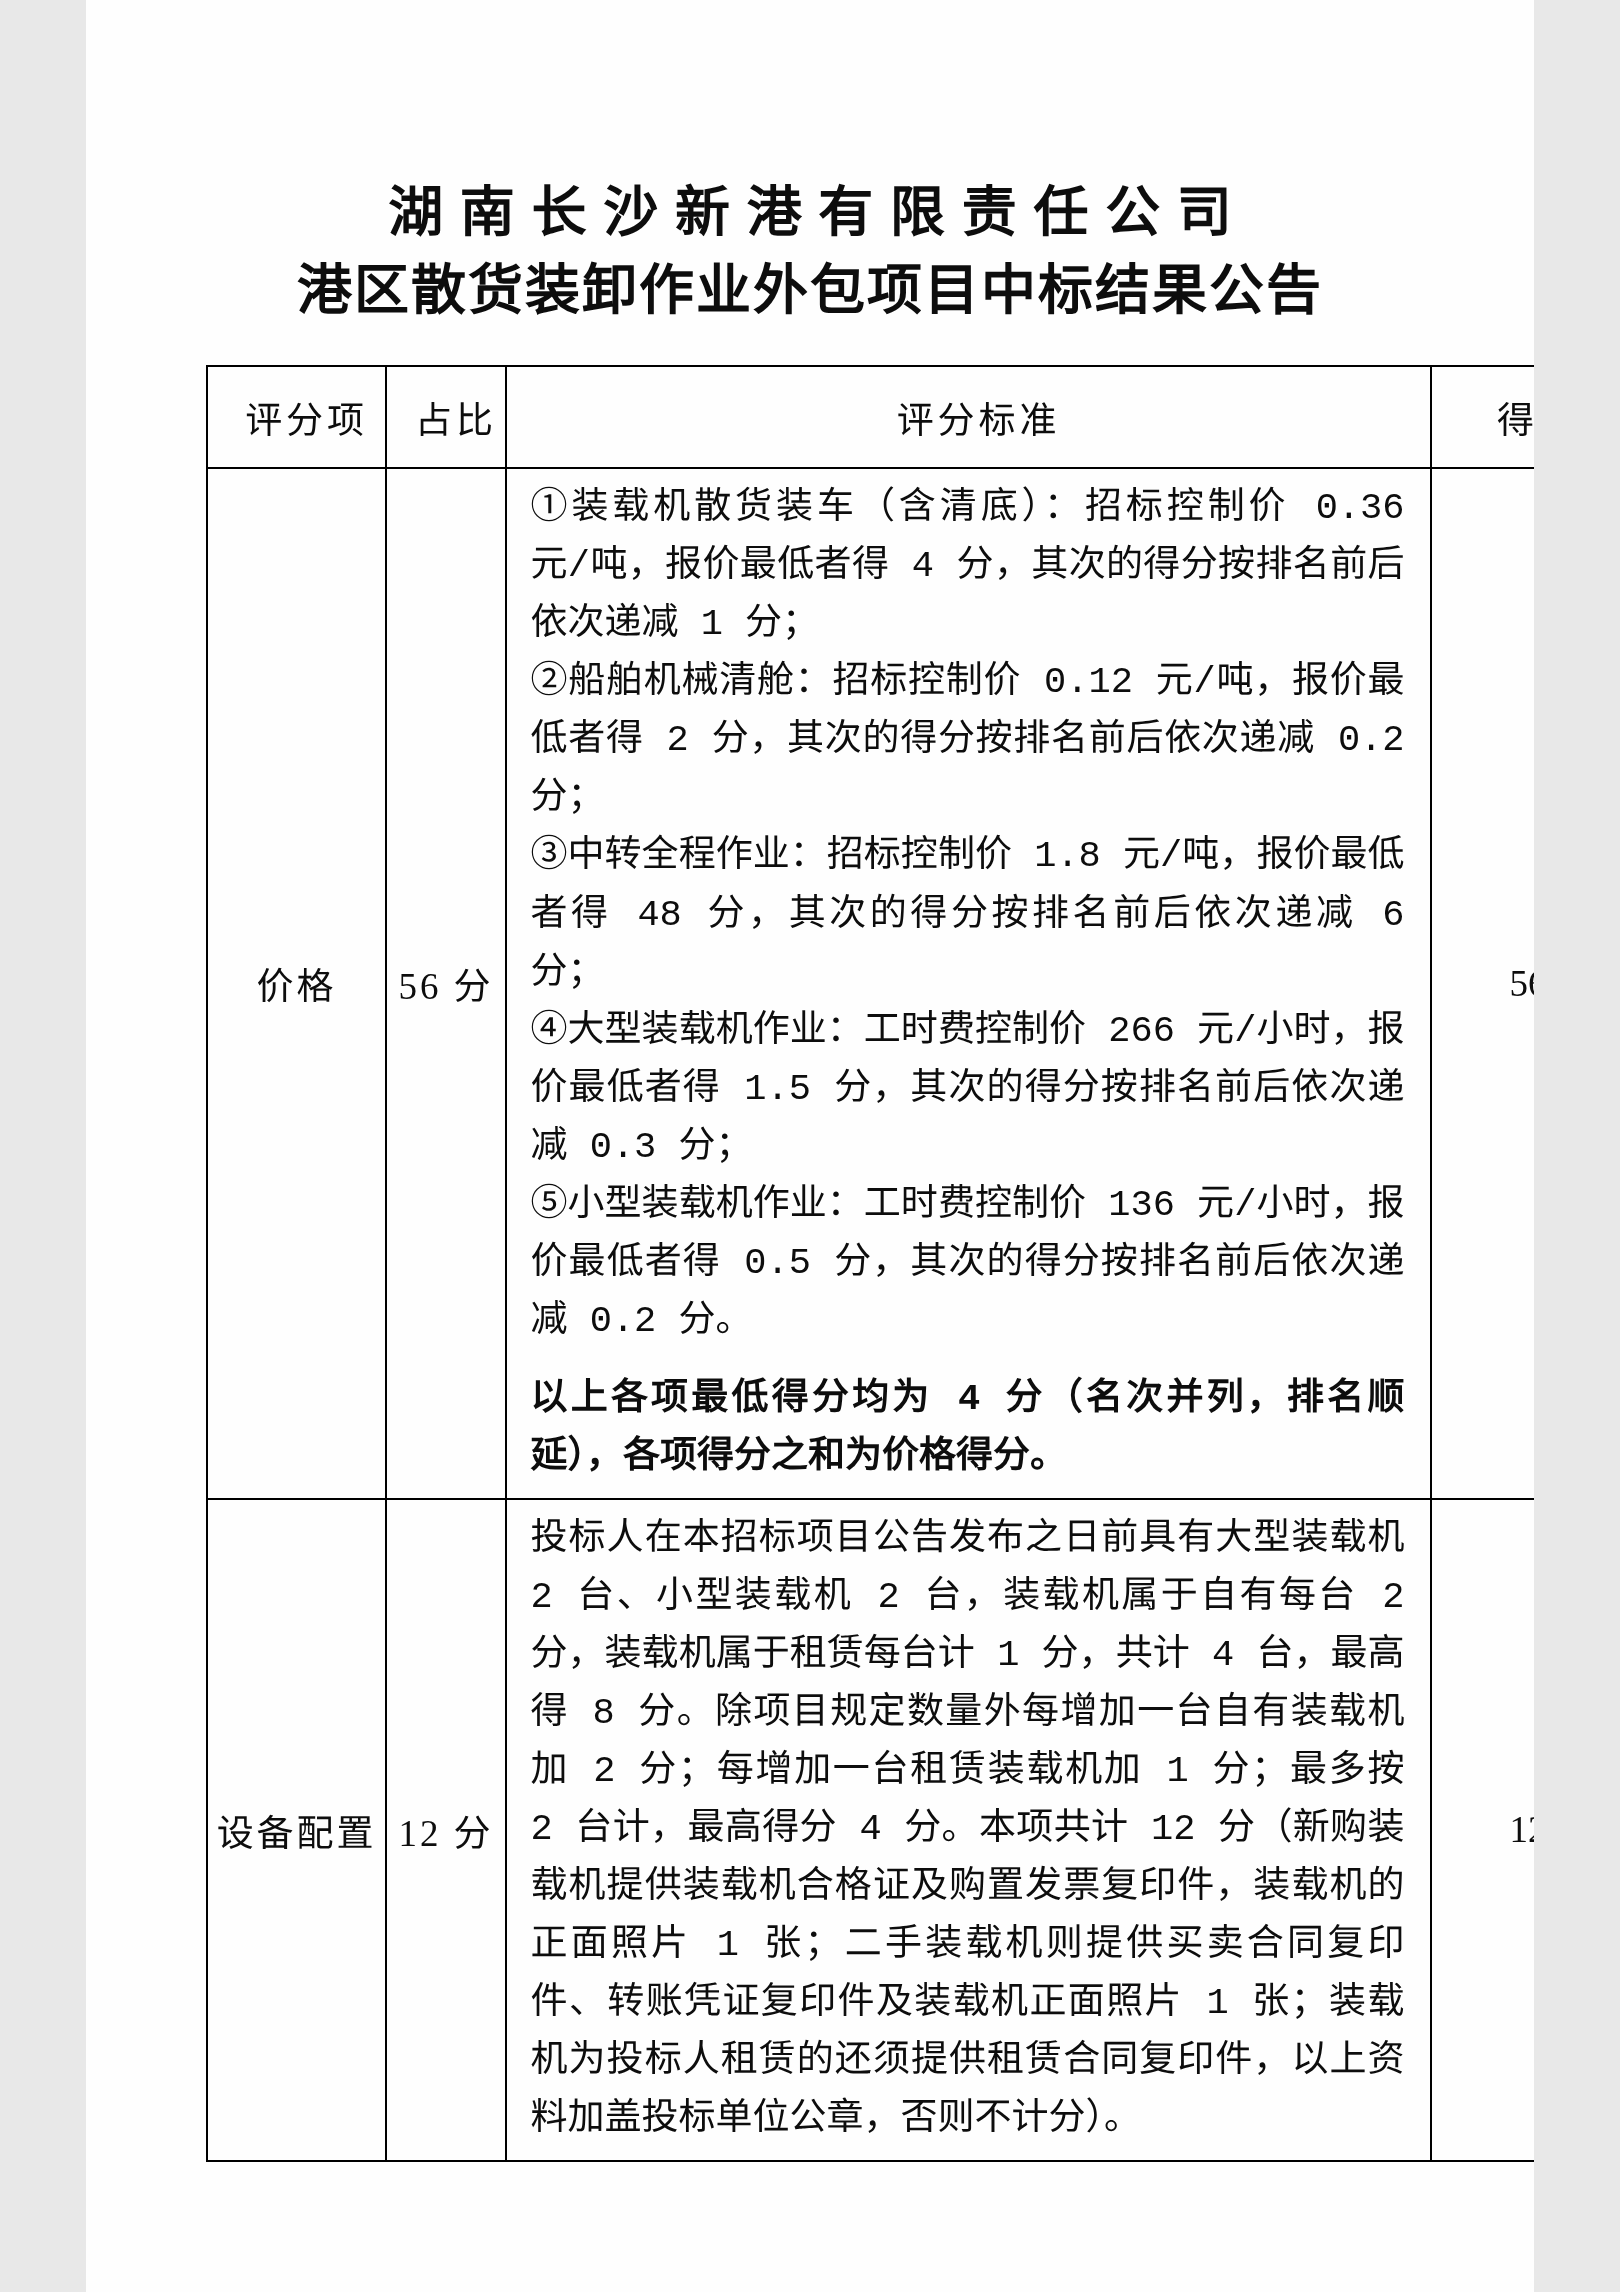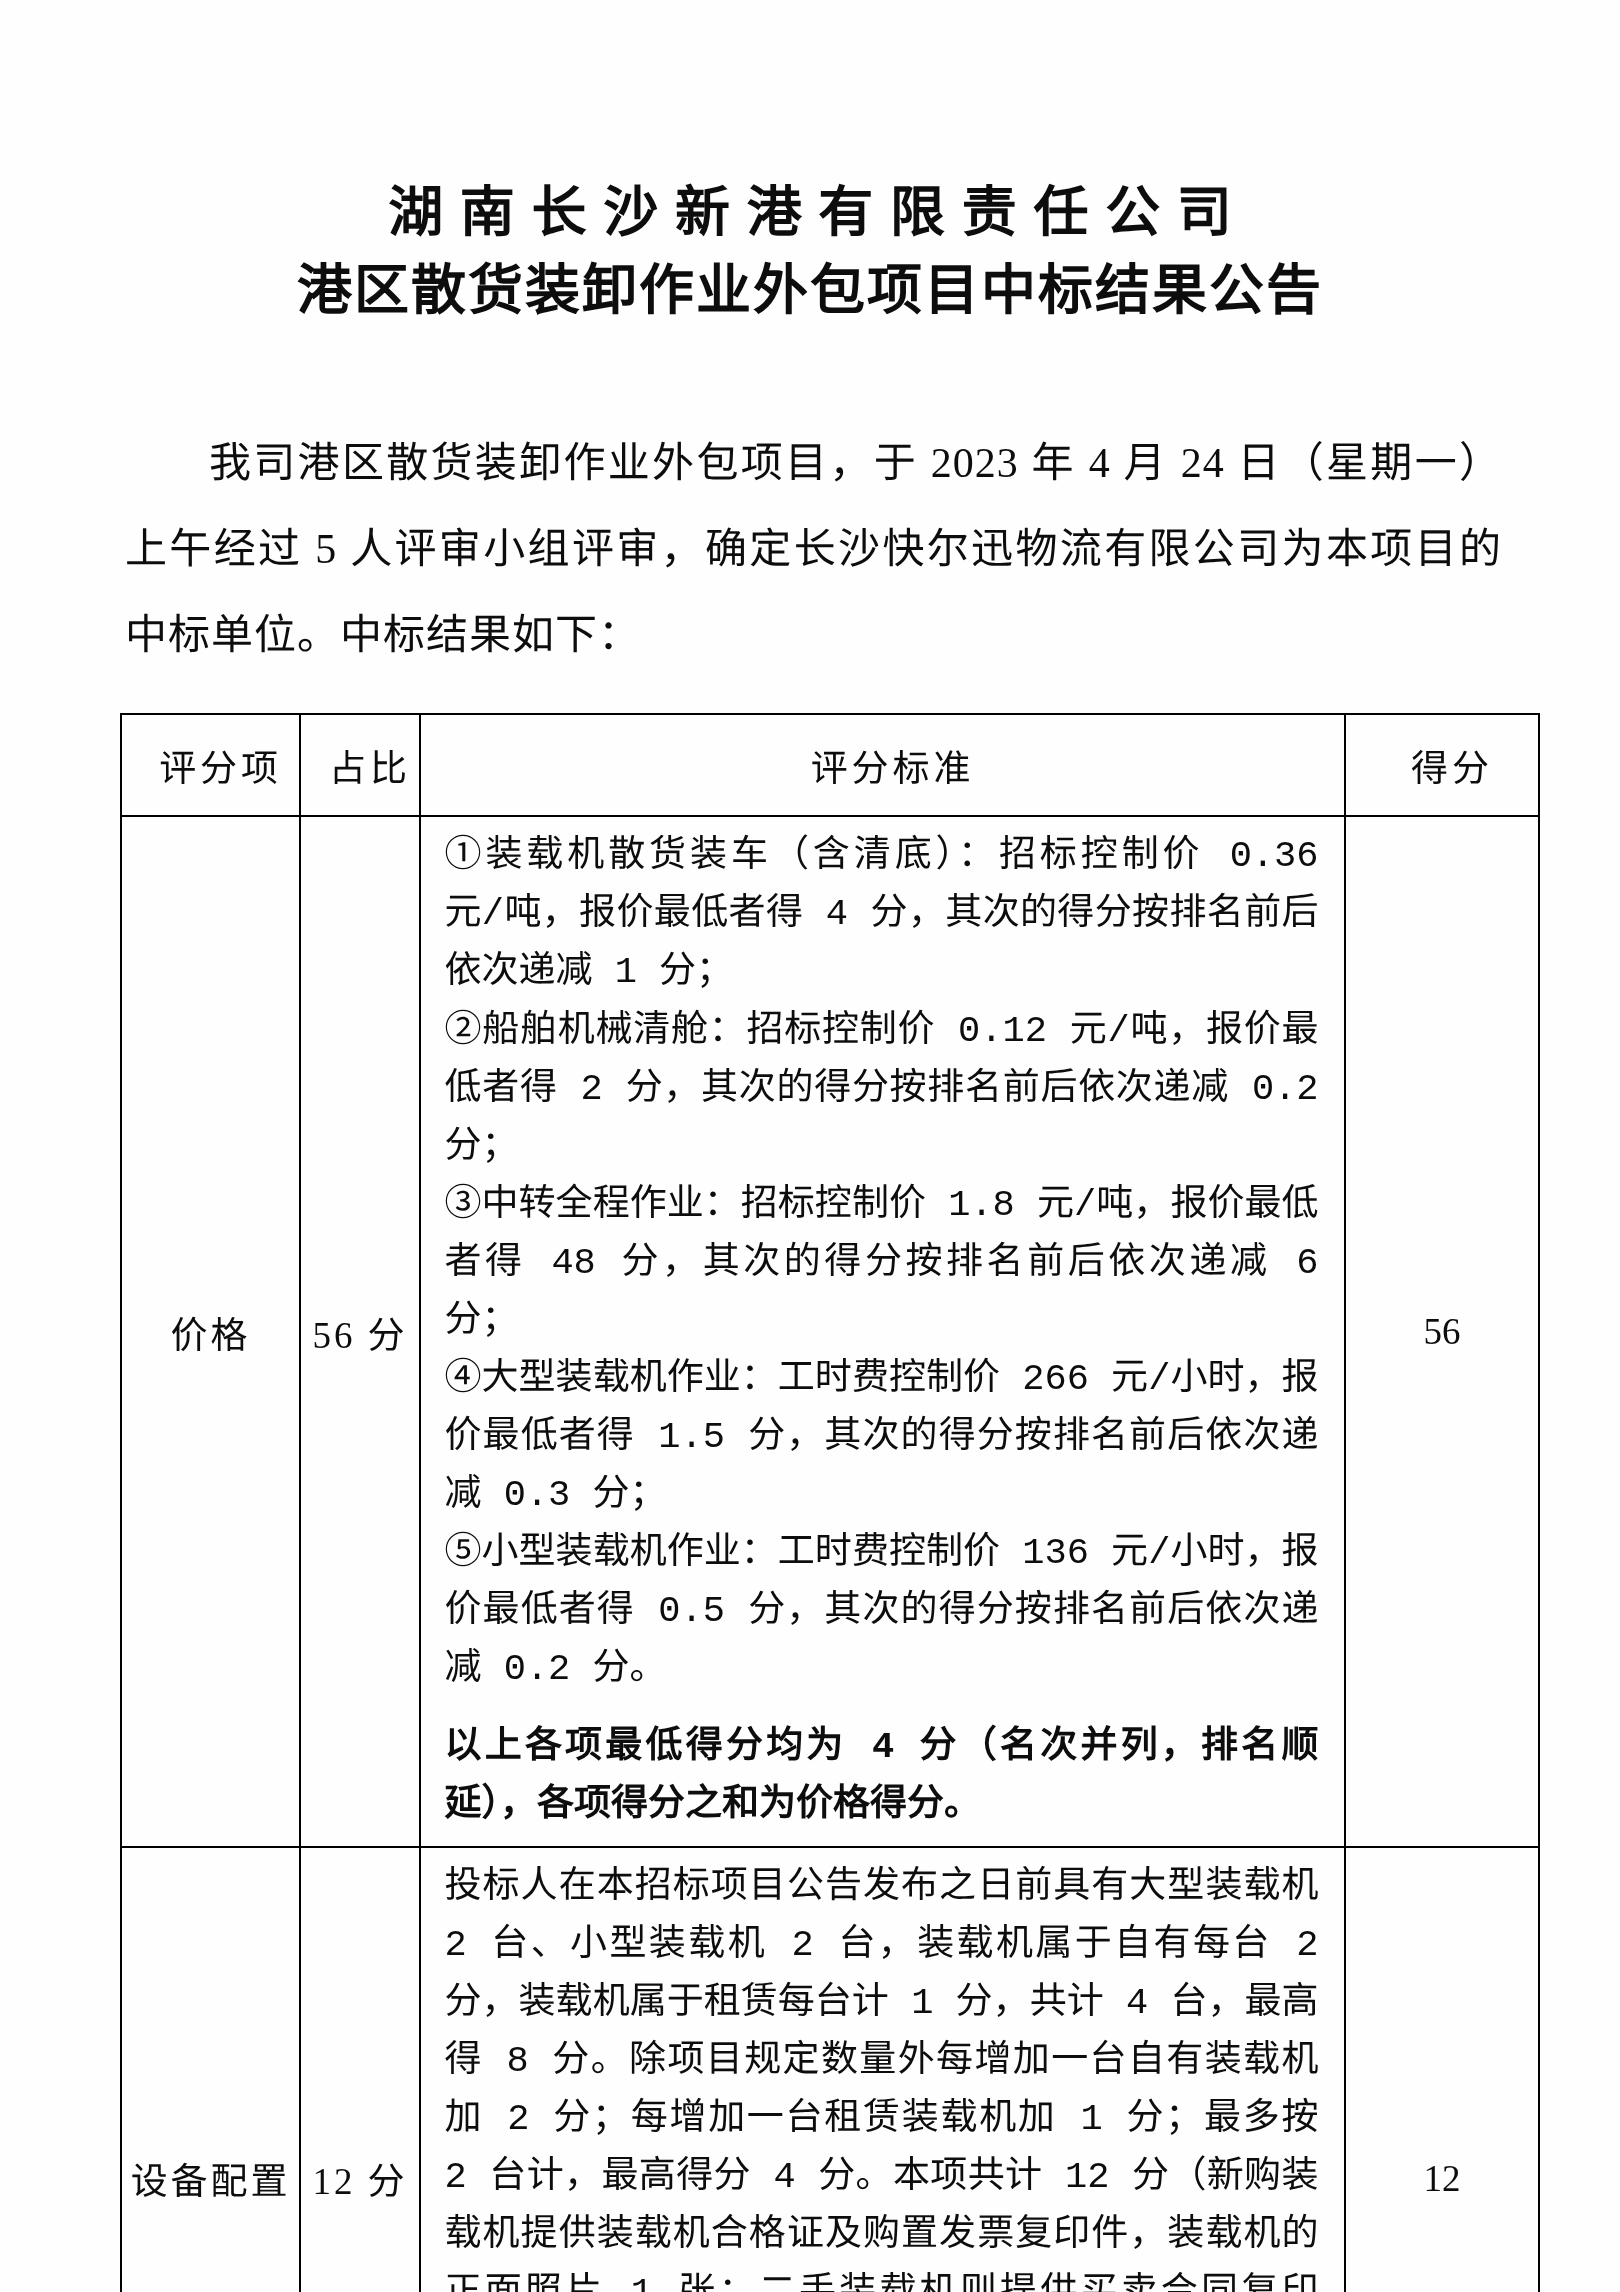--- a/index.html
+++ b/index.html
@@ -1,19 +1,19 @@
 <!DOCTYPE html>
 <html lang="zh-CN"><head>
 <meta charset="utf-8">
 <style>
   * { margin: 0; padding: 0; box-sizing: border-box; }
   html, body { background: #e8e8e8; }
   .page {
     position: relative;
-    width: 1620px;
+    width: 1448px;
     height: 2293px;
     margin: 0 auto;
     background: #fefefe;
     color: #0d0d0d;
     font-family: "Liberation Serif", "DejaVu Serif", serif;
     overflow: hidden;
   }
   .title {
     padding-top: 174px;
     text-align: center;
@@ -68,21 +68,20 @@
 </head>
 <body>
 
 <div class="page">
 
   <h1 class="title">
     <span class="tl1">湖南长沙新港有限责任公司</span>
     <span class="tl2">港区散货装卸作业外包项目中标结果公告</span>
   </h1>
 
-  <p class="intro">我司港区散货装卸作业外包项目，于 2023 年 4 月 24 日（星期一）上午经过 5 人评审小组评审，确定长沙快尔迅物流有限公司为本项目的中标单位。中标结果如下：</p>
 
   <table class="score-table">
     <colgroup>
       <col class="col-item">
       <col class="col-weight">
       <col class="col-criteria">
       <col class="col-score">
     </colgroup>
     <thead>
       <tr>

